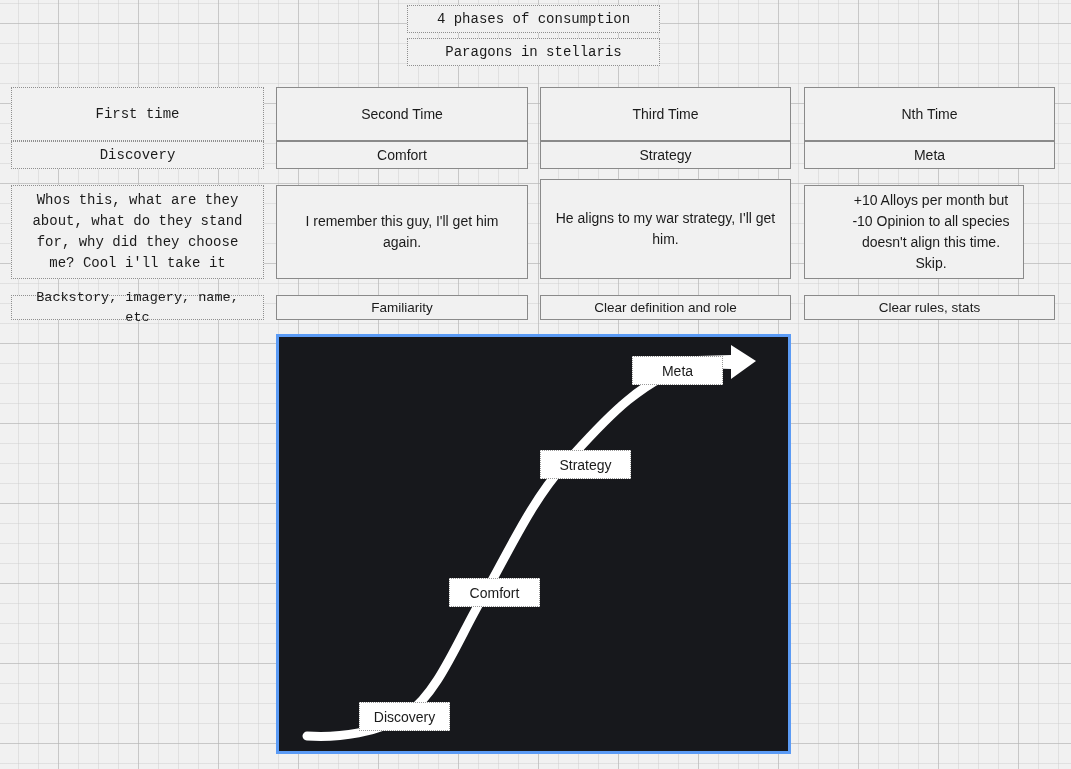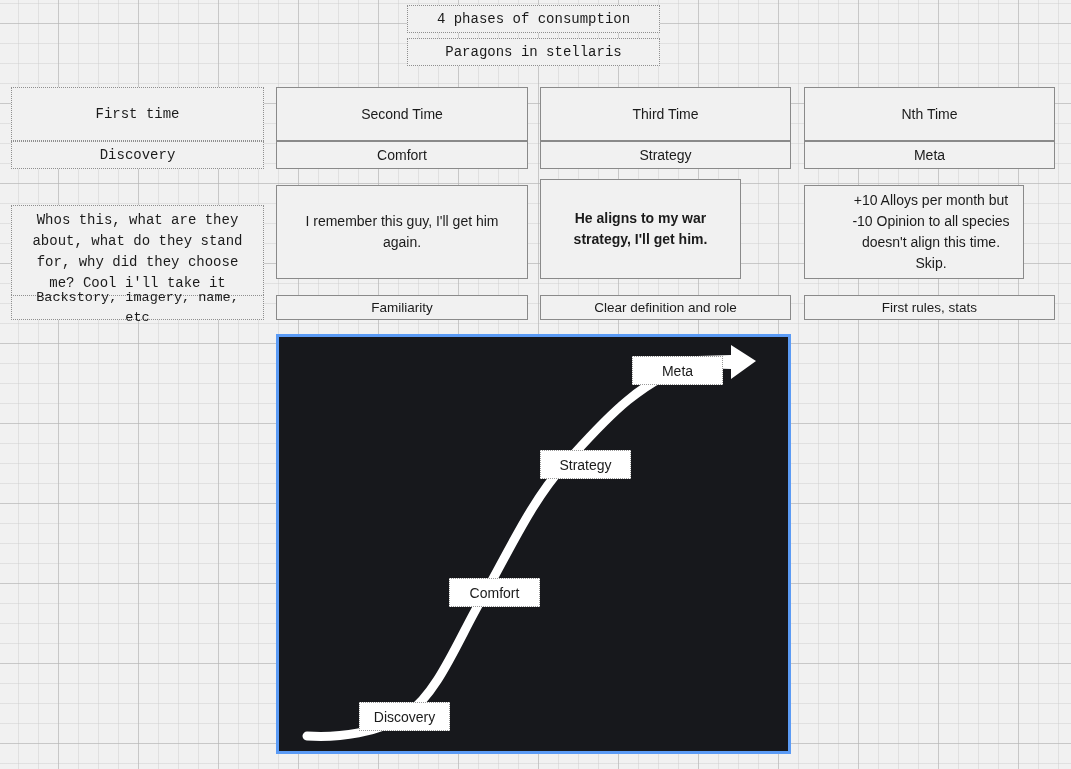--- a/index.html
+++ b/index.html
@@ -125,21 +125,21 @@
 <div class="cell dotted title-box" id="title-paragon">
   <span>Paragons in stellaris</span>
 </div>
 
 <div class="cell dotted col-head" style="left:11px; top:87px; width:253px;">
   <span>First time</span>
 </div>
 <div class="cell dotted col-sub" style="left:11px; top:141px; width:253px;">
   <span>Discovery</span>
 </div>
-<div class="cell dotted col-body" style="left:11px; top:185px; width:253px;margin-top:20px;">
+<div class="cell dotted col-body" style="left:11px; top:185px; width:253px;">
   <p>Whos this, what are they about, what do they stand for, why did they choose me? Cool i'll take it</p>
 </div>
 <div class="cell dotted col-foot" style="left:11px; top:295px; width:253px;">
   <span>Backstory, imagery, name, etc</span>
 </div>
 
 <div class="cell solid col-head" style="left:276px; top:87px; width:252px;">
   <span>Second Time</span>
 </div>
 <div class="cell solid col-sub" style="left:276px; top:141px; width:252px;">
@@ -151,38 +151,38 @@
 <div class="cell solid col-foot" style="left:276px; top:295px; width:252px;">
   <span>Familiarity</span>
 </div>
 
 <div class="cell solid col-head" style="left:540px; top:87px; width:251px;">
   <span>Third Time</span>
 </div>
 <div class="cell solid col-sub" style="left:540px; top:141px; width:251px;">
   <span>Strategy</span>
 </div>
-<div class="cell solid col-body" style="left:540px; top:179px; width:201px; height:100px;font-weight:bold;">
+<div class="cell solid col-body" style="left:540px; top:179px; width:251px; height:100px;">
   <p>He aligns to my war strategy, I'll get him.</p>
 </div>
 <div class="cell solid col-foot" style="left:540px; top:295px; width:251px;">
   <span>Clear definition and role</span>
 </div>
 
 <div class="cell solid col-head" style="left:804px; top:87px; width:251px;">
   <span>Nth Time</span>
 </div>
 <div class="cell solid col-sub" style="left:804px; top:141px; width:251px;">
   <span>Meta</span>
 </div>
 <div class="cell solid col-body" style="left:804px; top:185px; width:220px;padding-left:44px;">
   <p>+10 Alloys per month but -10 Opinion to all species doesn't align this time. Skip.</p>
 </div>
 <div class="cell solid col-foot" style="left:804px; top:295px; width:251px;">
-  <span>First rules, stats</span>
+  <span>Clear rules, stats</span>
 </div>
 
 <div id="curve-panel">
   <svg id="curve-svg" viewBox="0 0 509 414" preserveAspectRatio="none">
 
     <path d="M 28 399 C 60 401 100 396 128 377
              C 160 355 180 300 205 258
              C 230 214 252 165 285 128
              C 318 92 360 40 420 26" fill="none" stroke="#ffffff" stroke-width="9" stroke-linecap="round"></path>
 

